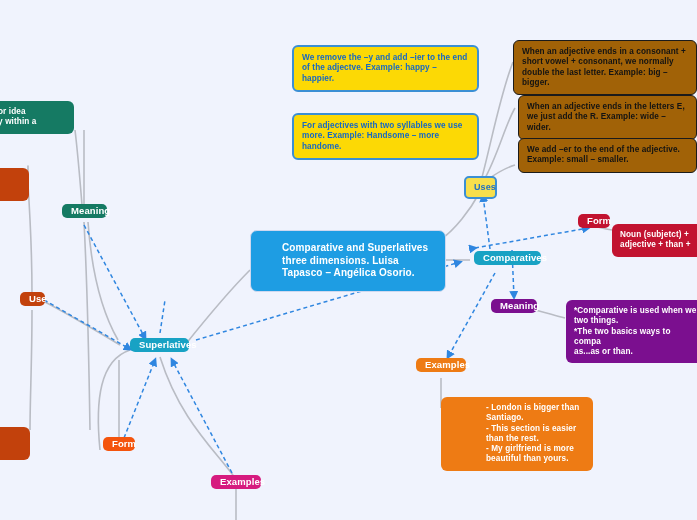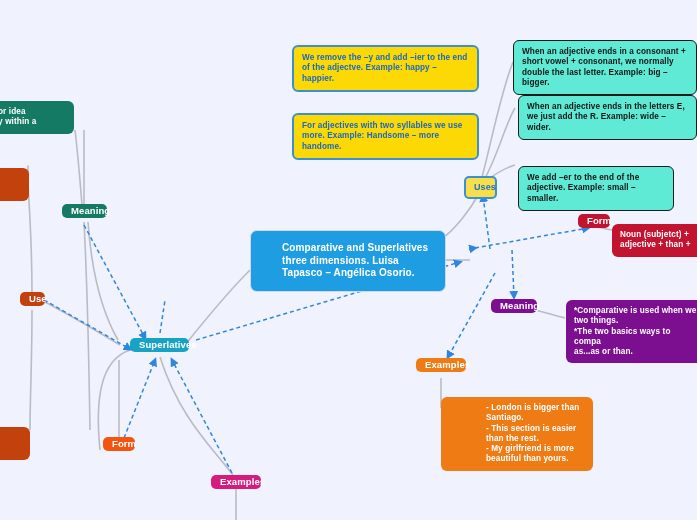--- a/index.html
+++ b/index.html
@@ -58,21 +58,21 @@
   .c-center   { background:#1e9de3; color:#ffffff; border:1px solid #cfd8ef;
                 font-size:10px; padding:11px 13px; border-radius:7px; }
   .c-teal     { background:#18a2c4; color:#ffffff; }
   .c-green    { background:#c2410c; color:#ffffff; }
   .c-seagreen { background:#157a63; color:#ffffff; }
   .c-orange   { background:#f4540d; color:#ffffff; }
   .c-orange2  { background:#ee7b14; color:#ffffff; }
   .c-pink     { background:#d61b7f; color:#ffffff; }
   .c-purple   { background:#7b0f8f; color:#ffffff; }
   .c-crimson  { background:#c21330; color:#ffffff; }
-  .c-yellow   { background:#5eead4; color:#131313; border:1px solid #1b1b1b; }
+  .c-yellow   { background:#a16207; color:#131313; border:1px solid #1b1b1b; }
   .c-yellowb  { background:#fcd905; color:#1668c4; border:2px solid #3b8fd4; }
   .c-usespill { background:#f7df4c; color:#1f6fc4; border:2px solid #3b8fd4;
                 font-size:9px; padding:4px 8px; }
 </style>
 </head>
 <body>
 
 <div id="canvas">
 
   <svg id="edges" viewBox="0 0 697 520" xmlns="http://www.w3.org/2000/svg">
@@ -134,20 +134,21 @@
 
   <div class="node leaf c-seagreen" style="left:-45px; top:101px; width:119px;">, person or idea
 lar quality within a</div>
 
   <div class="node leaf c-green" style="left:-32px; top:168px; width:61px;">st to
 est.</div>
 
   <div class="node leaf c-green" style="left:-36px; top:427px; width:66px;">nding
 ve.</div>
 
+  <div class="node pill c-teal" style="left:474px; top:251px; width:67px;">Comparatives</div>
 
   <div class="node pill c-crimson" style="left:578px; top:214px; width:32px;">Form</div>
 
   <div class="node pill c-purple" style="left:491px; top:299px; width:46px;">Meaning</div>
 
   <div class="node pill c-orange2" style="left:416px; top:358px; width:50px;">Examples</div>
 
   <div class="node c-usespill" style="left:464px; top:176px; width:33px; text-align:center; border-radius:5px;">Uses</div>
 
   <div class="node leaf c-crimson" style="left:612px; top:224px; width:112px;">Noun (subjetct) + 
@@ -163,15 +164,15 @@
 - My girlfriend is more beautiful than yours.</div>
 
   <div class="node leaf c-yellowb" style="left:292px; top:45px; width:187px;">We remove the –y and add –ier to the end of the adjectve. Example: happy – happier.</div>
 
   <div class="node leaf c-yellowb" style="left:292px; top:113px; width:187px;">For adjectives with two syllables we use more. Example: Handsome – more handome.</div>
 
   <div class="node leaf c-yellow" style="left:513px; top:40px; width:184px;">When an adjective ends in a consonant + short vowel + consonant, we normally double the last letter. Example: big – bigger.</div>
 
   <div class="node leaf c-yellow" style="left:518px; top:95px; width:179px;">When an adjective ends in the letters E, we just add the R. Example: wide – wider.</div>
 
-  <div class="node leaf c-yellow" style="left:518px; top:166px; width:156px;">We add –er to the end of the adjective. Example: small – smaller.</div>
+  <div class="node leaf c-yellow" style="left:518px; top:138px; width:179px;">We add –er to the end of the adjective. Example: small – smaller.</div>
 
 </div>
 
 </body></html>

